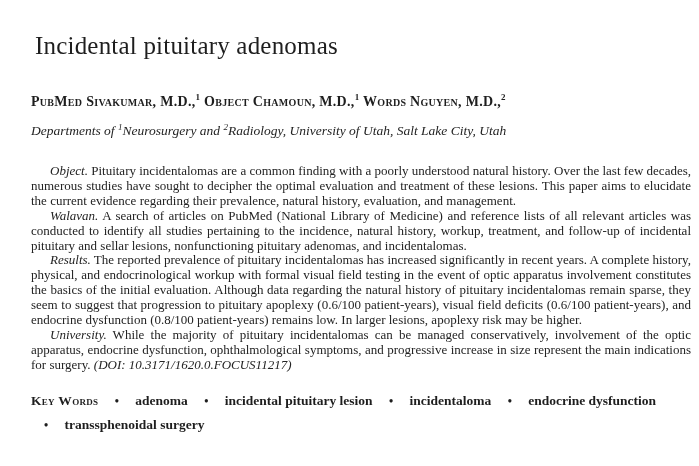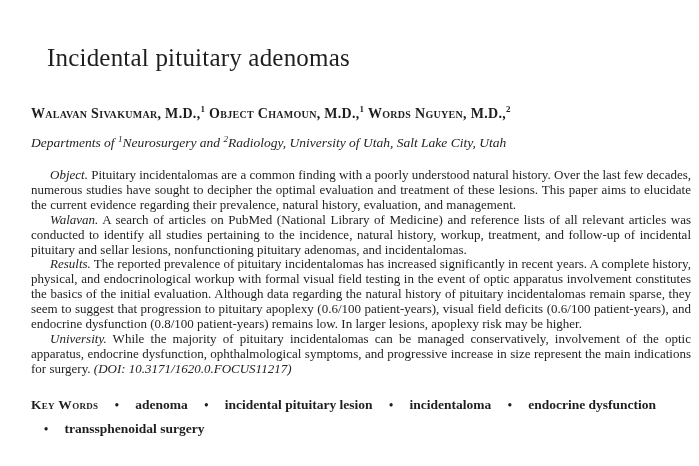--- a/index.html
+++ b/index.html
@@ -12,21 +12,21 @@
     color: #232323;
     -webkit-font-smoothing: antialiased;
   }
   .page {
     box-sizing: border-box;
     width: 699px;
     height: 466px;
     padding: 27px 8px 0 31px;
   }
   .title {
-    margin: 16px;
+    margin: 4px;
     font-size: 25px;
     font-weight: 400;
     letter-spacing: 0.2px;
     line-height: 29px;
     color: #1e1e1e;
   }
   .authors {
     margin-top: 32px;
     font-weight: 700;
     font-variant: small-caps;
@@ -40,21 +40,21 @@
     line-height: 0;
     vertical-align: super;
   }
   .affiliation {
     margin: 11px 0 11px 0;
     font-style: italic;
     font-size: 13.5px;
     line-height: 17px;
   }
   .abstract {
-    margin-top: 17px;
+    margin-top: 25px;
     width: 660px;
     text-align: justify;
     font-size: 13px;
     line-height: 14.9px;
     font-family: Liberation Serif, serif;
   }
   .abs-para {
     margin: 0;
     text-indent: 19px;
   }
@@ -80,21 +80,21 @@
 </style>
 </head>
 <body>
 
 <div class="page">
 
   <h1 class="title">Incidental pituitary adenomas</h1>
 
   <div class="authors">
     <div>
-      <span>Walavan Sivakumar, M.D.,</span><sup>1</sup><span> Object Chamoun, M.D.,</span><sup>1</sup><span> Words Nguyen, M.D.,</span><sup>2</sup>
+      <span>PubMed Sivakumar, M.D.,</span><sup>1</sup><span> Object Chamoun, M.D.,</span><sup>1</sup><span> Words Nguyen, M.D.,</span><sup>2</sup>
     </div>
   </div>
 
   <p class="affiliation"><span>Departments of </span><sup>1</sup><span>Neurosurgery and </span><sup>2</sup><span>Radiology, University of Utah, Salt Lake City, Utah</span></p>
 
   <div class="abstract">
     <p class="abs-para"><span class="lead">Object.</span><span> Pituitary incidentalomas are a common finding with a poorly understood natural history. Over the last few decades, numerous studies have sought to decipher the optimal evaluation and treatment of these lesions. This paper aims to elucidate the current evidence regarding their prevalence, natural history, evaluation, and management.</span></p>
     <p class="abs-para"><span class="lead">Walavan.</span><span> A search of articles on PubMed (National Library of Medicine) and reference lists of all relevant articles was conducted to identify all studies pertaining to the incidence, natural history, workup, treatment, and follow-up of incidental pituitary and sellar lesions, nonfunctioning pituitary adenomas, and incidentalomas.</span></p>
     <p class="abs-para"><span class="lead">Results.</span><span> The reported prevalence of pituitary incidentalomas has increased significantly in recent years. A complete history, physical, and endocrinological workup with formal visual field testing in the event of optic apparatus involvement constitutes the basics of the initial evaluation. Although data regarding the natural history of pituitary incidentalomas remain sparse, they seem to suggest that progression to pituitary apoplexy (0.6/100 patient-years), visual field deficits (0.6/100 patient-years), and endocrine dysfunction (0.8/100 patient-years) remains low. In larger lesions, apoplexy risk may be higher.</span></p>
     <p class="abs-para"><span class="lead">University.</span><span> While the majority of pituitary incidentalomas can be managed conservatively, involvement of the optic apparatus, endocrine dysfunction, ophthalmological symptoms, and progressive increase in size represent the main indications for surgery. </span><span class="doi">(DOI: 10.3171/1620.0.FOCUS11217)</span></p>

